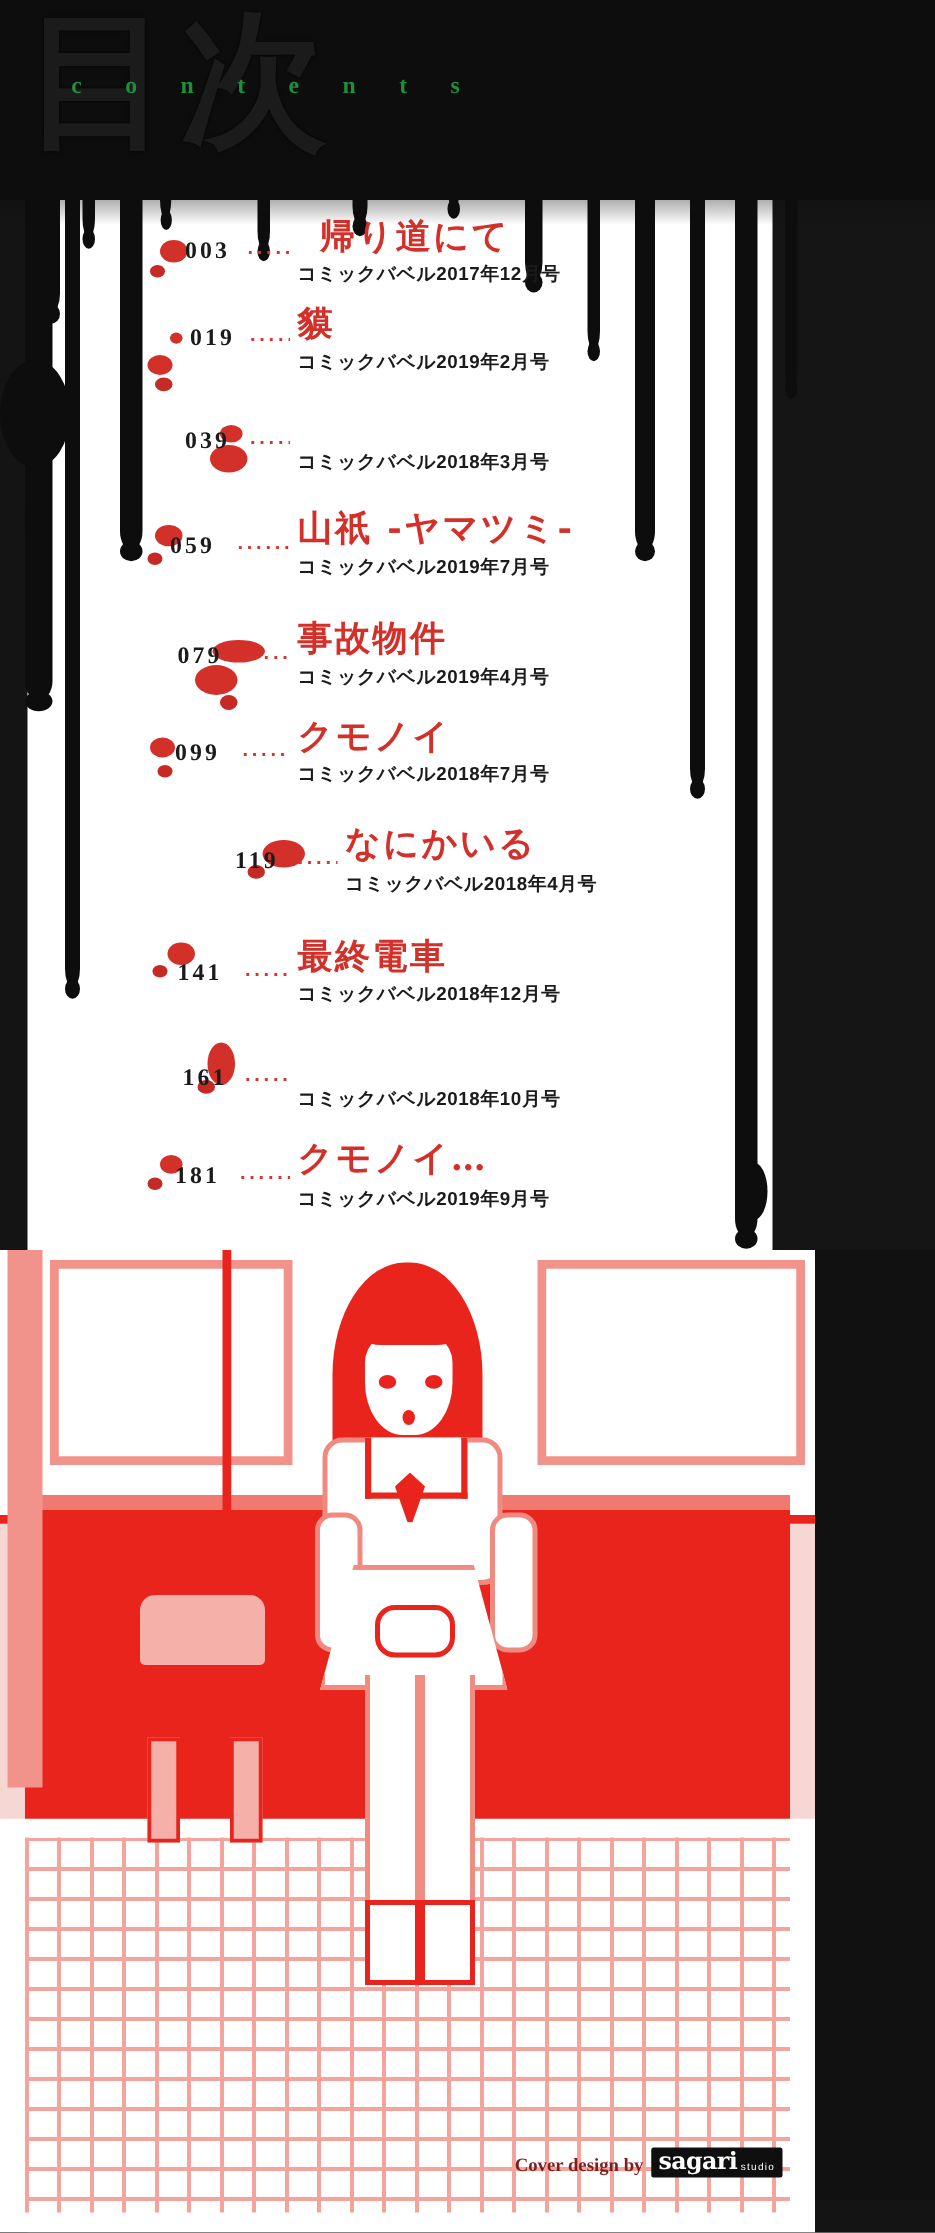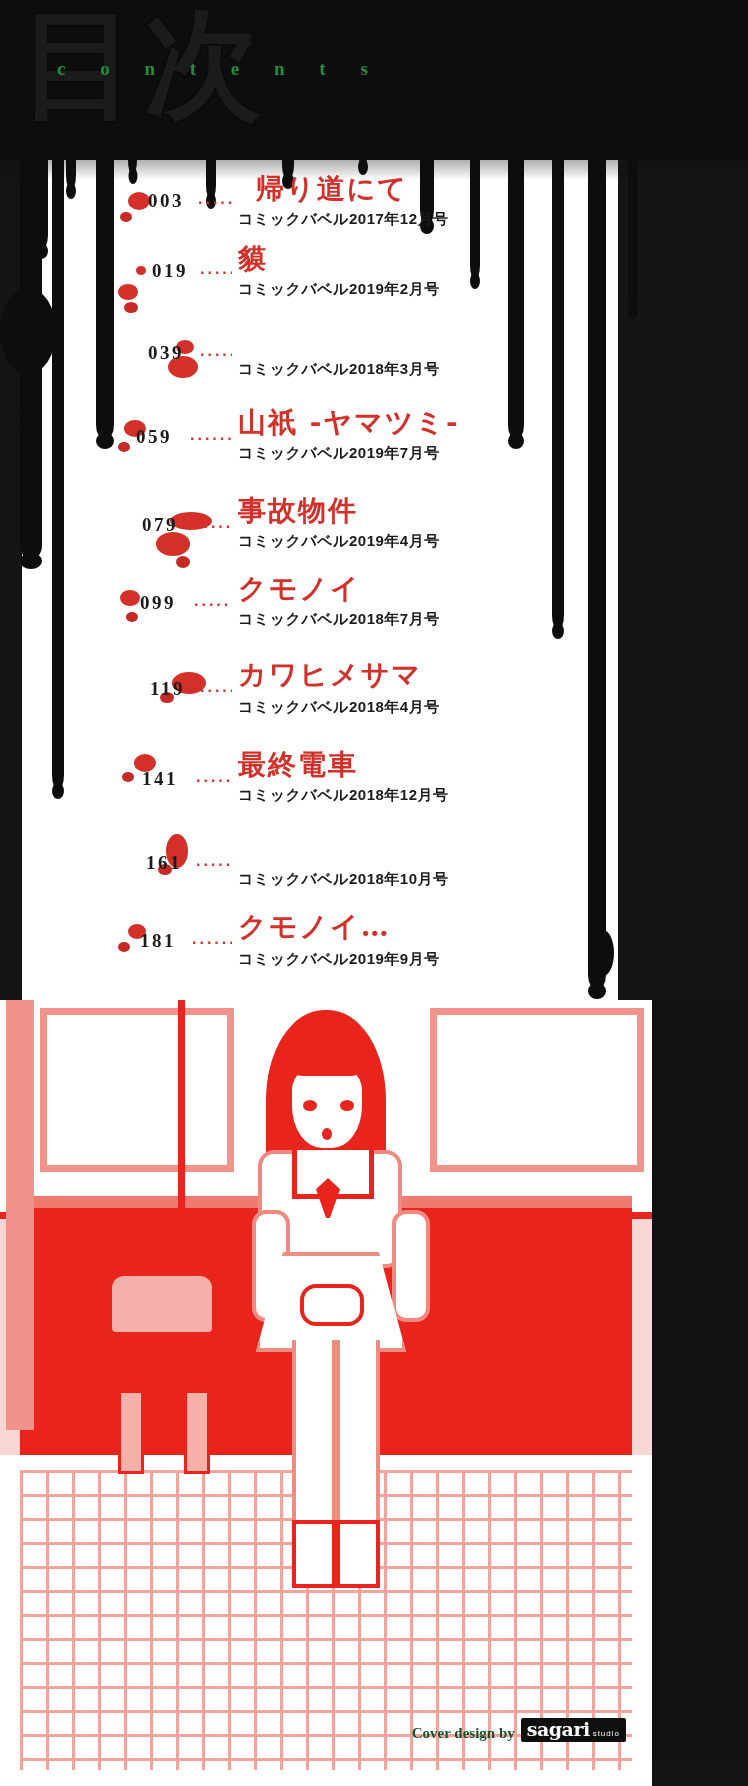--- a/index.html
+++ b/index.html
@@ -301,21 +301,21 @@
     position: absolute;
     right: 122px; bottom: 44px;
     display: flex;
     align-items: flex-end;
     gap: 6px;
   }
   .credits-text {
     font-family: "Liberation Serif", serif;
     font-size: 15px;
     font-weight: 700;
-    color: #14532d;
+    color: #7f1d1d;
   }
   .logo {
     display: flex;
     align-items: flex-end;
     background: #0f0f0f;
     color: #ffffff;
     padding: 2px 6px 3px 6px;
     border-radius: 2px;
   }
   .logo-main {
@@ -419,26 +419,26 @@
 
     <div class="toc-row" style="height:84px;">
       <div class="splat" style="left:120px; top:6px; width:20px; height:16px;"></div>
       <div class="splat b2" style="left:126px; top:28px; width:12px; height:10px;"></div>
       <div class="pagenum" style="left:140px; top:8px;">099</div>
       <div class="leader" style="left:194px; top:8px; width:38px;">..........</div>
       <div class="story-title" style="left:238px; top:-14px;">クモノイ</div>
       <div class="story-sub" style="left:238px; top:26px;">コミックバベル2018年7月号</div>
     </div>
 
-    <div class="toc-row" style="height:86px;">
+    <div class="toc-row" style="height:86px;margin-left:38px;">
       <div class="splat" style="left:172px; top:4px; width:34px; height:22px;"></div>
       <div class="splat b2" style="left:160px; top:24px; width:14px; height:11px;"></div>
       <div class="pagenum" style="left:150px; top:10px;">119</div>
       <div class="leader" style="left:200px; top:10px; width:32px;">..........</div>
-      <div class="story-title" style="left:238px; top:-12px;">カワヒメサマ</div>
+      <div class="story-title" style="left:238px; top:-12px;">なにかいる</div>
       <div class="story-sub" style="left:238px; top:30px;">コミックバベル2018年4月号</div>
     </div>
 
     <div class="toc-row" style="height:84px;">
       <div class="splat" style="left:134px; top:0px; width:22px; height:18px;"></div>
       <div class="splat b2" style="left:122px; top:18px; width:12px; height:10px;"></div>
       <div class="pagenum" style="left:142px; top:14px;">141</div>
       <div class="leader" style="left:196px; top:14px; width:36px;">..........</div>
       <div class="story-title" style="left:238px; top:-8px;">最終電車</div>
       <div class="story-sub" style="left:238px; top:32px;">コミックバベル2018年12月号</div>

